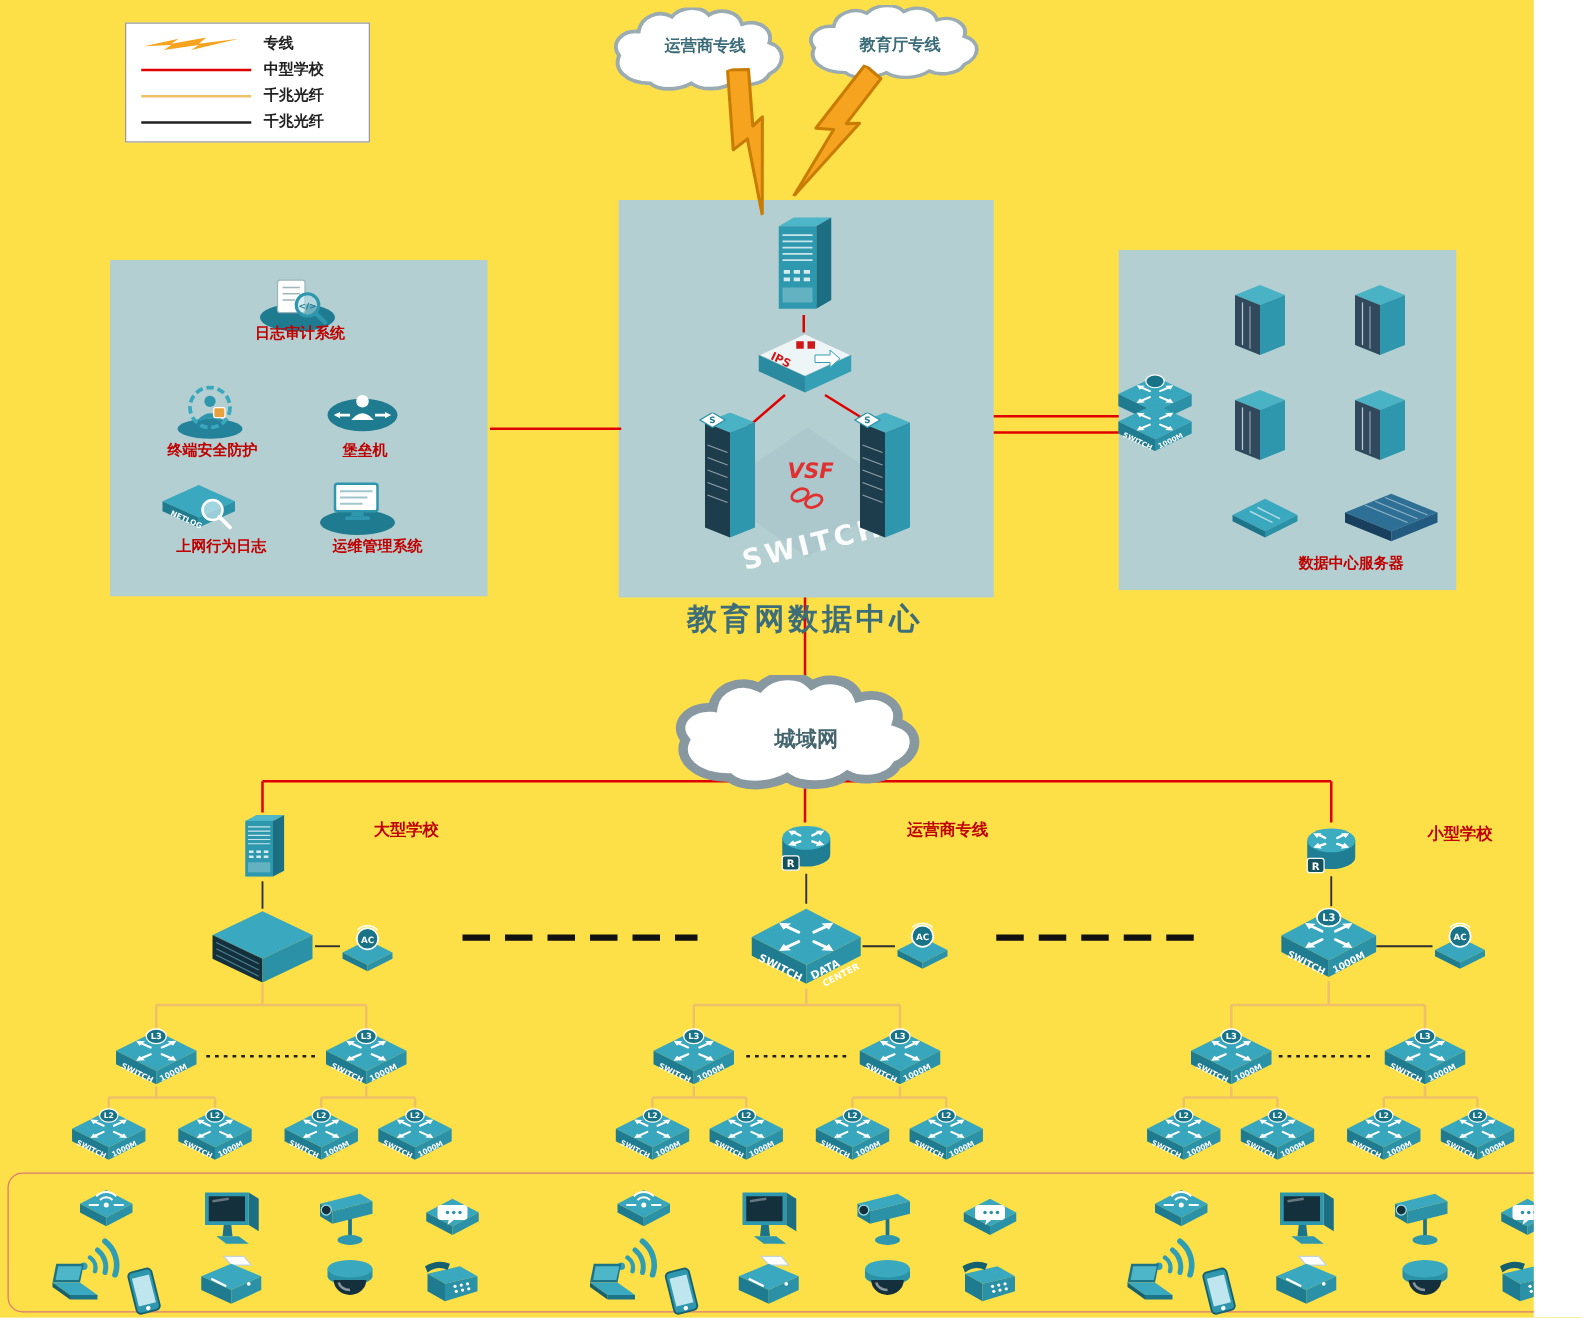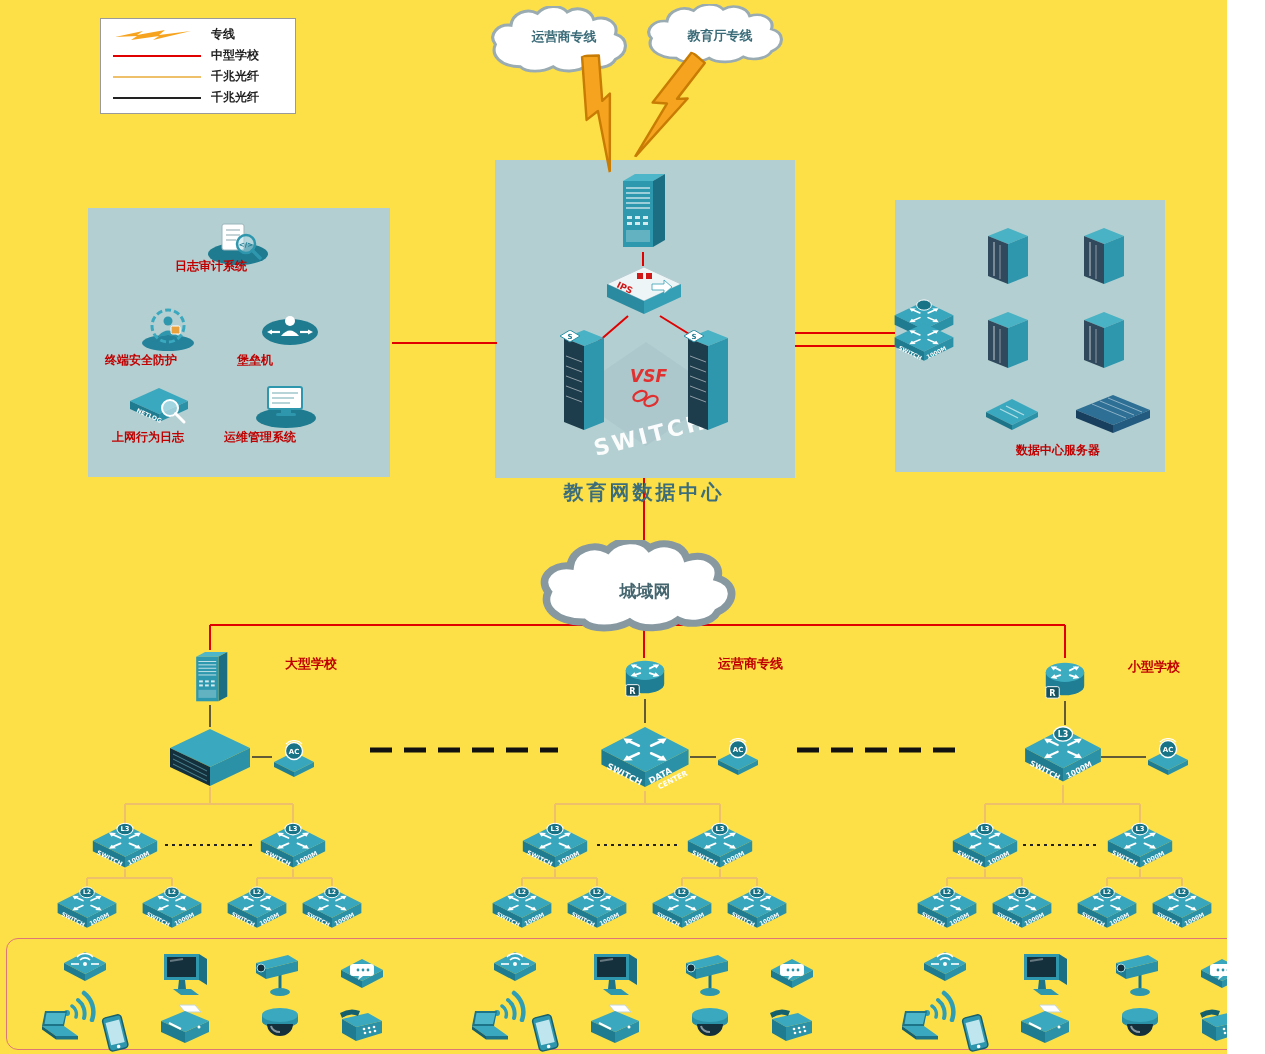--- a/index.html
+++ b/index.html
@@ -5,23 +5,23 @@
   *{margin:0;padding:0;box-sizing:border-box}
   body{font-family:"DejaVu Sans","Liberation Sans",sans-serif;background:#fff}
   #canvas{position:relative;width:1227px;height:1054px;background:#fde047;overflow:hidden}
   .zone{position:absolute;background:#b4cfd1;z-index:1}
   #wires{position:absolute;left:0;top:0;z-index:2}
   .dev{position:absolute;z-index:3}
   .cloud{position:absolute;z-index:4}
   .cloud svg{position:absolute;left:0;top:0}
   .cloud-label{position:absolute;width:100%;text-align:center;font-weight:bold;color:#3a6b78;font-size:13px;z-index:5}
   .bolt{position:absolute;z-index:5}
-  .lbl-red{position:absolute;color:#c00000;font-weight:bold;font-size:12px;z-index:6}
+  .lbl-red{position:absolute;color:#c00000;font-weight:bold;font-size:12px;text-align:center;z-index:6}
   .school-lbl{font-size:13px}
-  .dc-title{position:absolute;left:544px;top:479px;width:200px;text-align:center;font-size:20px;font-weight:bold;color:#3d6d79;letter-spacing:3px;z-index:6}
+  .dc-title{position:absolute;left:544px;top:479px;width:200px;text-align:center;font-size:24px;font-weight:bold;color:#3d6d79;letter-spacing:3px;z-index:6}
   #legend{position:absolute;left:100px;top:18px;width:196px;height:96px;background:#fff;border:1px solid #9a9a9a;z-index:6;padding:5px 10px;display:flex;flex-direction:column;justify-content:space-around}
   .legend-row{display:flex;align-items:center;gap:8px;height:20px}
   .sample{width:92px;display:flex;align-items:center;justify-content:center}
   .line{display:block;height:2px;width:88px}
   .line.red{background:#e00000}
   .line.yellow{background:#efc06a}
   .line.black{background:#222}
   .legend-label{font-size:12px;color:#222;font-weight:bold}
   #endpoint-box{position:absolute;left:6px;top:938px;width:1252px;height:112px;border:1.5px solid #dd7777;border-radius:12px;z-index:1}
 </style>
@@ -138,21 +138,21 @@
   </div>
 
   <div class="dc-title">教育网数据中心</div>
   <div class="lbl-red school-lbl" style="left:285px;top:655px;width:80px">大型学校</div>
   <div class="lbl-red school-lbl" style="left:718px;top:655px;width:80px">运营商专线</div>
   <div class="lbl-red school-lbl" style="left:1128px;top:658px;width:80px">小型学校</div>
   <div class="lbl-red" style="left:175px;top:258px;width:130px">日志审计系统</div>
   <div class="lbl-red" style="left:105px;top:352px;width:130px">终端安全防护</div>
   <div class="lbl-red" style="left:237px;top:352px;width:110px">堡垒机</div>
   <div class="lbl-red" style="left:112px;top:429px;width:130px">上网行为日志</div>
-  <div class="lbl-red" style="left:224px;top:429px;width:130px">运维管理系统</div>
+  <div class="lbl-red" style="left:237px;top:429px;width:130px">运维管理系统</div>
   <div class="lbl-red" style="left:1016px;top:442px;width:130px">数据中心服务器</div>
 
 <div class="dev" style="left: 616px; top: 168px; width: 54px; height: 86px;"><svg viewBox="0 0 54 86" width="100%" height="100%" preserveAspectRatio="none">
   <polygon points="7,13 19,6 49,6 37,13" fill="#4db6c8"></polygon>
   <polygon points="37,13 49,6 49,72 37,79" fill="#1c6e82"></polygon>
   <rect x="7" y="13" width="30" height="66" fill="#2e98ae"></rect>
   <g stroke="rgba(255,255,255,.75)" stroke-width="1.4">
   <line x1="10" y1="20" x2="34" y2="20"></line>
           <line x1="10" y1="25" x2="34" y2="25"></line>
   <line x1="10" y1="30" x2="34" y2="30"></line>

